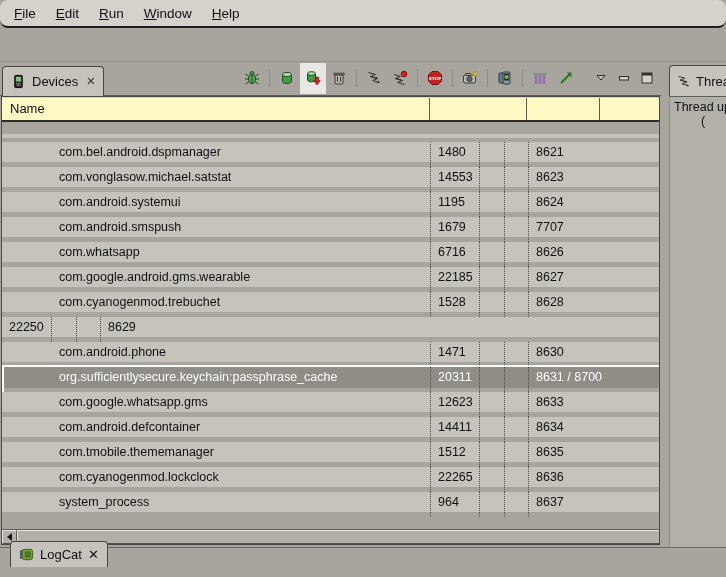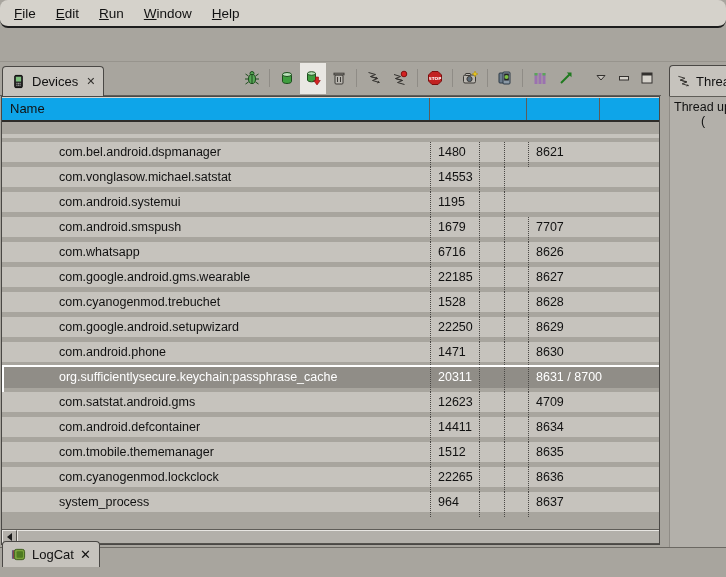--- a/index.html
+++ b/index.html
@@ -32,21 +32,21 @@
   .view-toolbar { margin-left:auto; display:flex; align-items:center; height:34px; padding-right:3px; }
   .tool-btn { width:26px; height:31px; display:flex; align-items:center; justify-content:center; }
   .tool-btn.small { width:23px; }
   .tool-btn.highlighted { background:#e9e7e3; }
   .tool-sep { width:1px; height:18px; background:#8f8c86; margin:0 4px; }
   .tool-gap { width:10px; }
   
   .table-frame { flex:1; margin:0 1px 2px 1px; border:1px solid #4a4845;
                  display:grid; grid-template-columns:1fr 17px; grid-template-rows:25px 1fr 15px;
                  background:#a8a59e; overflow:hidden; }
-  .thead { grid-area:1/1; display:flex; background:#0ea5e9;
+  .thead { grid-area:1/1; display:flex; background:#fef9c3;
            border-bottom:2px solid #2e2c29; border-top:1px solid #d9d6d0;gap:48px; }
   .th { border-right:1px solid #5f5d58; height:100%; }
   .th-name { width:428px; padding-left:8px; font-size:13px; line-height:21px; }
   .th-c2 { width:49px; } .th-c3 { width:25px; } .th-c4 { width:24px; }
   .th-c5 { flex:1; border-right:none; }
   .tbody { grid-area:2/1; overflow:hidden; padding-top:12px; }
   .sliver { height:4px; background:#c6c3bd; margin-bottom:4px; }
   .trow { height:25px; display:flex; position:relative;
           background:linear-gradient(#c6c3bd 0,#c6c3bd 20px,rgba(0,0,0,0) 20px); }
   .cell { height:100%; font-size:12.5px; line-height:20px; overflow:hidden; white-space:nowrap; }
@@ -81,21 +81,21 @@
   .right-tabbar { height:34px; display:flex; align-items:flex-end; }
   .right-tab { height:31px; flex:1; background:#c6c3bd; border:1px solid #4a4845; border-right:none;
                border-bottom:none; border-radius:4px 0 0 0; display:flex; align-items:center;
                gap:5px; padding-left:6px; white-space:nowrap; overflow:hidden; }
   .right-content { flex:1; background:#b3b0aa; border-top:1px solid #5f5d58;
                    border-left:1px solid #8f8c86; padding:3px 0 0 4px; font-size:12.5px;
                    overflow:hidden; white-space:nowrap; }
   .right-content .line2 { padding-left:27px; }
   
   .bottom-bar { height:20px; background:#a8a59e; border-top:1px solid #6b6862;
-                display:flex; align-items:flex-end; padding-left:2px; }
+                display:flex; align-items:flex-end; padding-left:10px; }
   .logcat-tab { height:26px; display:flex; align-items:center; gap:6px; padding:0 8px;
                 background:#c6c3bd; border:1px solid #4a4845; border-bottom:none;
                 border-radius:4px 4px 0 0; }
   svg { display:block; }
 </style>
 </head>
 <body>
 
 <div class="menubar">
     <span class="menu-item"><u>F</u>ile</span>
@@ -252,26 +252,28 @@
             <div class="cell c-pid">1480</div>
             <div class="cell c-3"></div>
             <div class="cell c-4"></div>
             <div class="cell c-port">8621</div>
           </div>
           <div class="trow">
             <div class="cell c-name">com.vonglasow.michael.satstat</div>
             <div class="cell c-pid">14553</div>
             <div class="cell c-3"></div>
             <div class="cell c-4"></div>
+            <div class="cell c-port">8623</div>
           </div>
           <div class="trow">
             <div class="cell c-name">com.android.systemui</div>
             <div class="cell c-pid">1195</div>
             <div class="cell c-3"></div>
             <div class="cell c-4"></div>
+            <div class="cell c-port">8624</div>
           </div>
           <div class="trow">
             <div class="cell c-name">com.android.smspush</div>
             <div class="cell c-pid">1679</div>
             <div class="cell c-3"></div>
             <div class="cell c-4"></div>
             <div class="cell c-port">7707</div>
           </div>
           <div class="trow">
             <div class="cell c-name">com.whatsapp</div>
@@ -288,46 +290,45 @@
             <div class="cell c-port">8627</div>
           </div>
           <div class="trow">
             <div class="cell c-name">com.cyanogenmod.trebuchet</div>
             <div class="cell c-pid">1528</div>
             <div class="cell c-3"></div>
             <div class="cell c-4"></div>
             <div class="cell c-port">8628</div>
           </div>
           <div class="trow">
-            <div class="cell c-name">com.google.android.setupwizard</div>
             <div class="cell c-pid">22250</div>
             <div class="cell c-3"></div>
             <div class="cell c-4"></div>
             <div class="cell c-port">8629</div>
           </div>
           <div class="trow">
             <div class="cell c-name">com.android.phone</div>
             <div class="cell c-pid">1471</div>
             <div class="cell c-3"></div>
             <div class="cell c-4"></div>
             <div class="cell c-port">8630</div>
           </div>
           <div class="trow selected">
             <div class="cell c-name">org.sufficientlysecure.keychain:passphrase_cache</div>
             <div class="cell c-pid">20311</div>
             <div class="cell c-3"></div>
             <div class="cell c-4"></div>
             <div class="cell c-port">8631 / 8700</div>
           </div>
           <div class="trow">
-            <div class="cell c-name">com.satstat.android.gms</div>
+            <div class="cell c-name">com.google.whatsapp.gms</div>
             <div class="cell c-pid">12623</div>
             <div class="cell c-3"></div>
             <div class="cell c-4"></div>
-            <div class="cell c-port">4709</div>
+            <div class="cell c-port">8633</div>
           </div>
           <div class="trow">
             <div class="cell c-name">com.android.defcontainer</div>
             <div class="cell c-pid">14411</div>
             <div class="cell c-3"></div>
             <div class="cell c-4"></div>
             <div class="cell c-port">8634</div>
           </div>
           <div class="trow">
             <div class="cell c-name">com.tmobile.thememanager</div>

